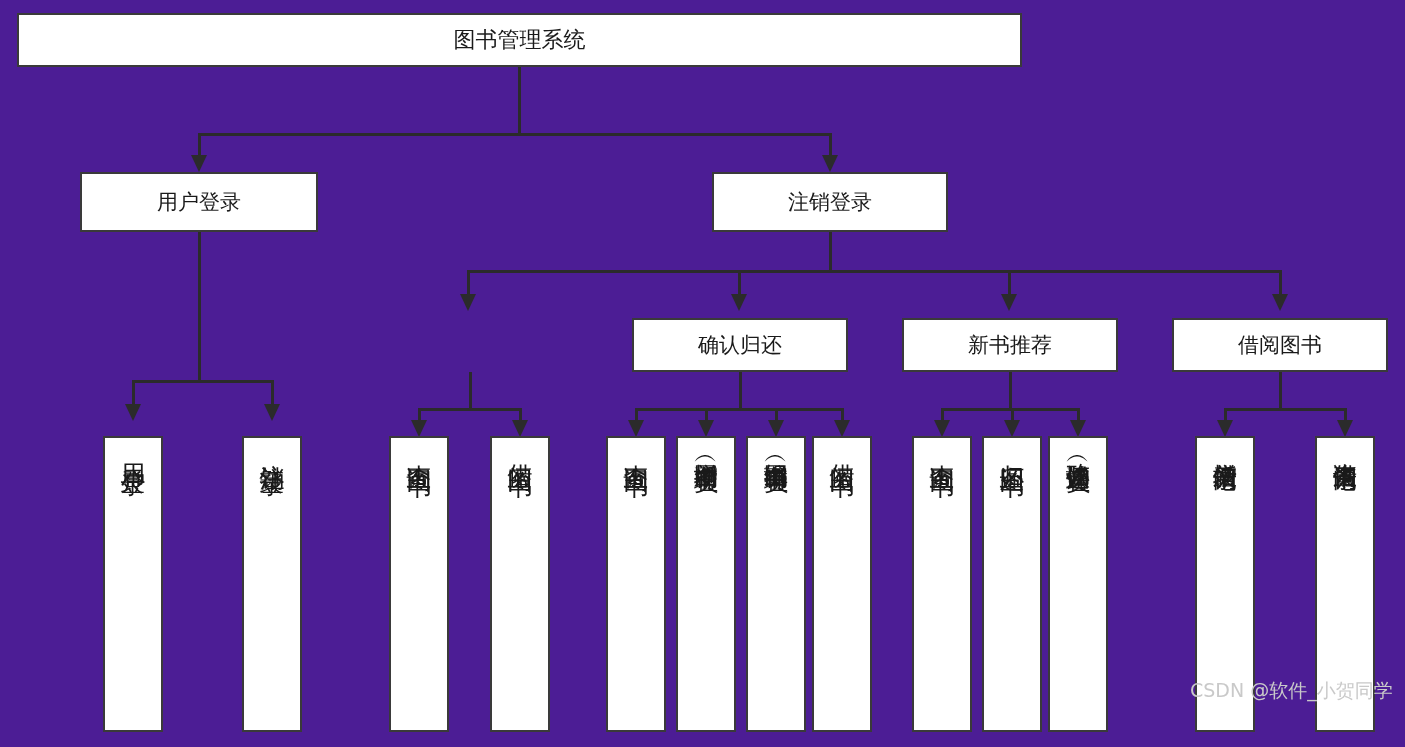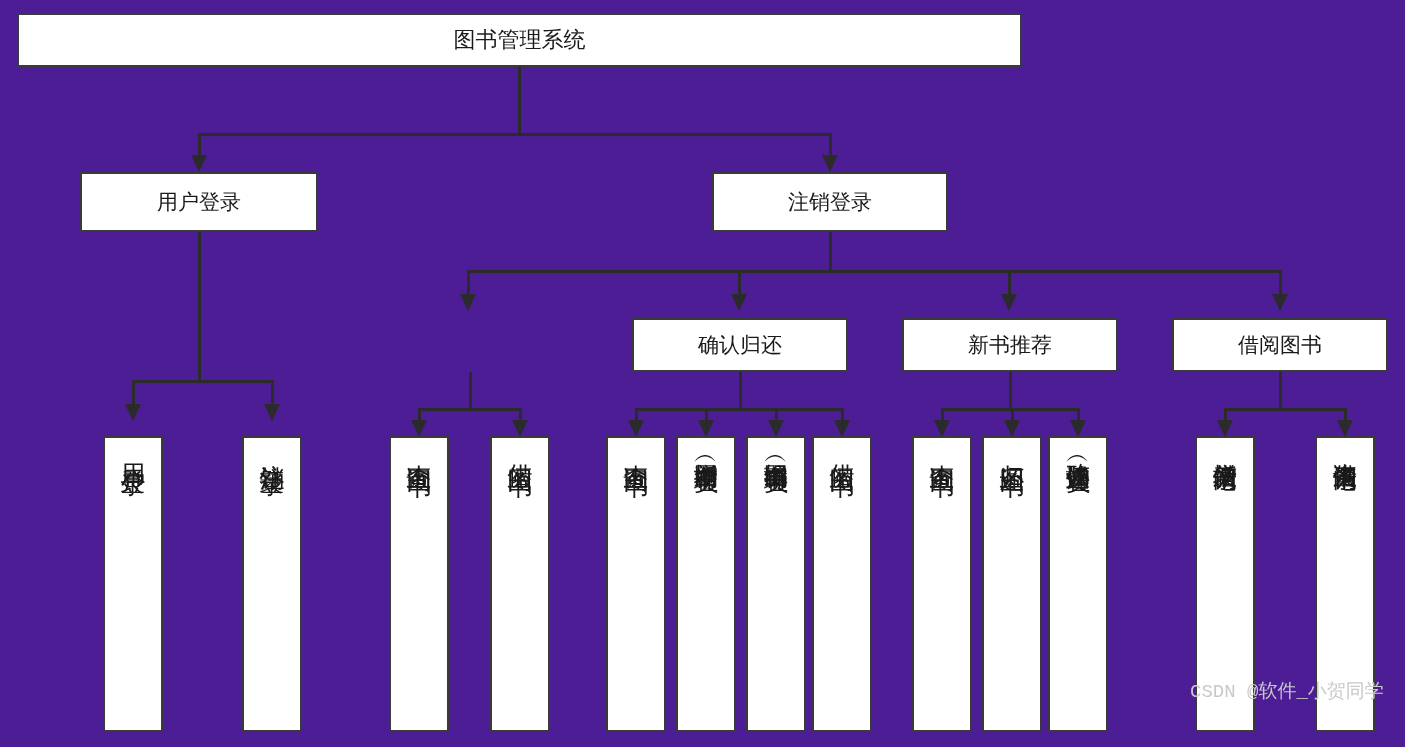--- a/index.html
+++ b/index.html
@@ -208,15 +208,15 @@
     <span class="node-label">确认归还（管理员）</span>
   </div>
 
   <div class="node v-node tall-text" style="left:1195px; top:436px; width:60px; height:296px;">
     <span class="node-label">新增借阅记录</span>
   </div>
   <div class="node v-node tall-text" style="left:1315px; top:436px; width:60px; height:296px;">
     <span class="node-label">查询借阅记录</span>
   </div>
 
-  <div class="watermark" style="left:1190px; top:678px;font-family:Liberation Mono, monospace;">CSDN @软件_小贺同学</div>
+  <div class="watermark" style="left:1190px; top:678px;">CSDN @软件_小贺同学</div>
 
 </div>
 
 </body></html>

